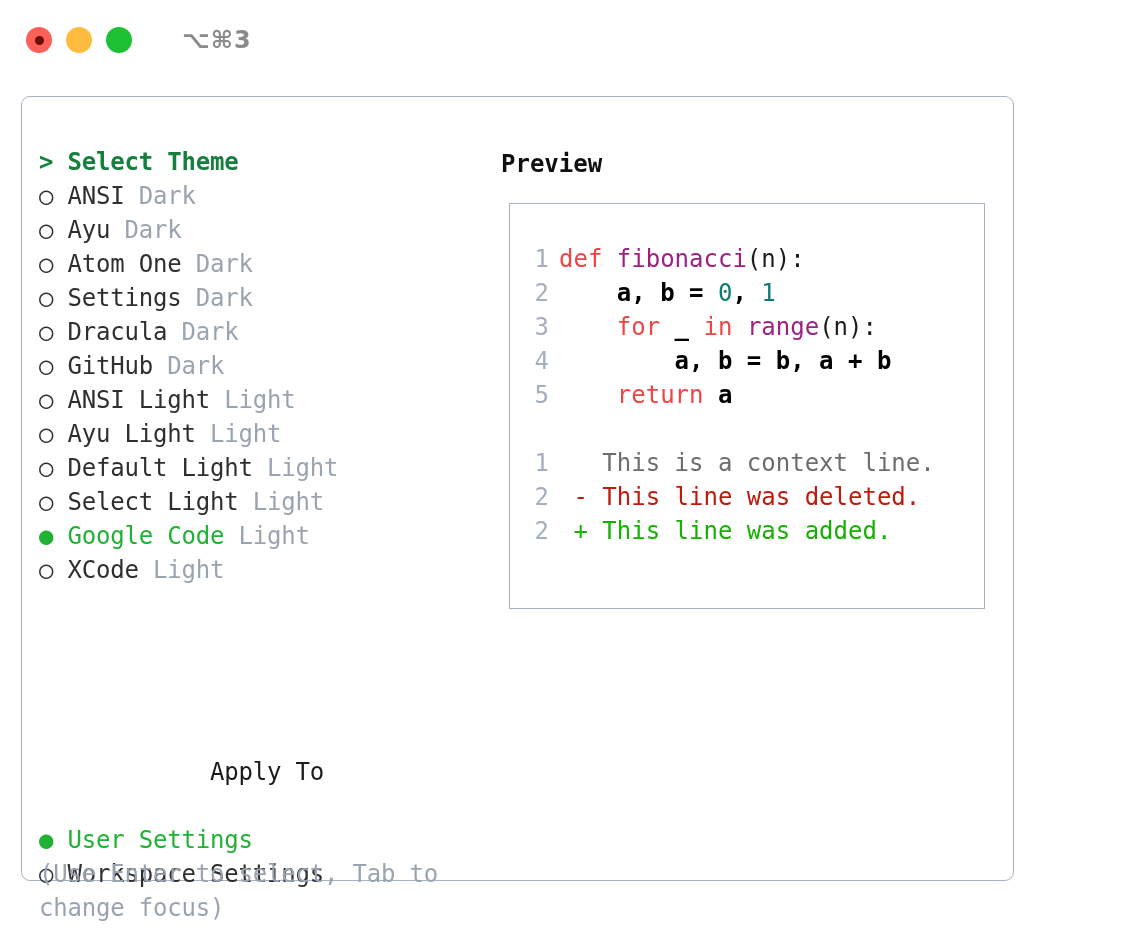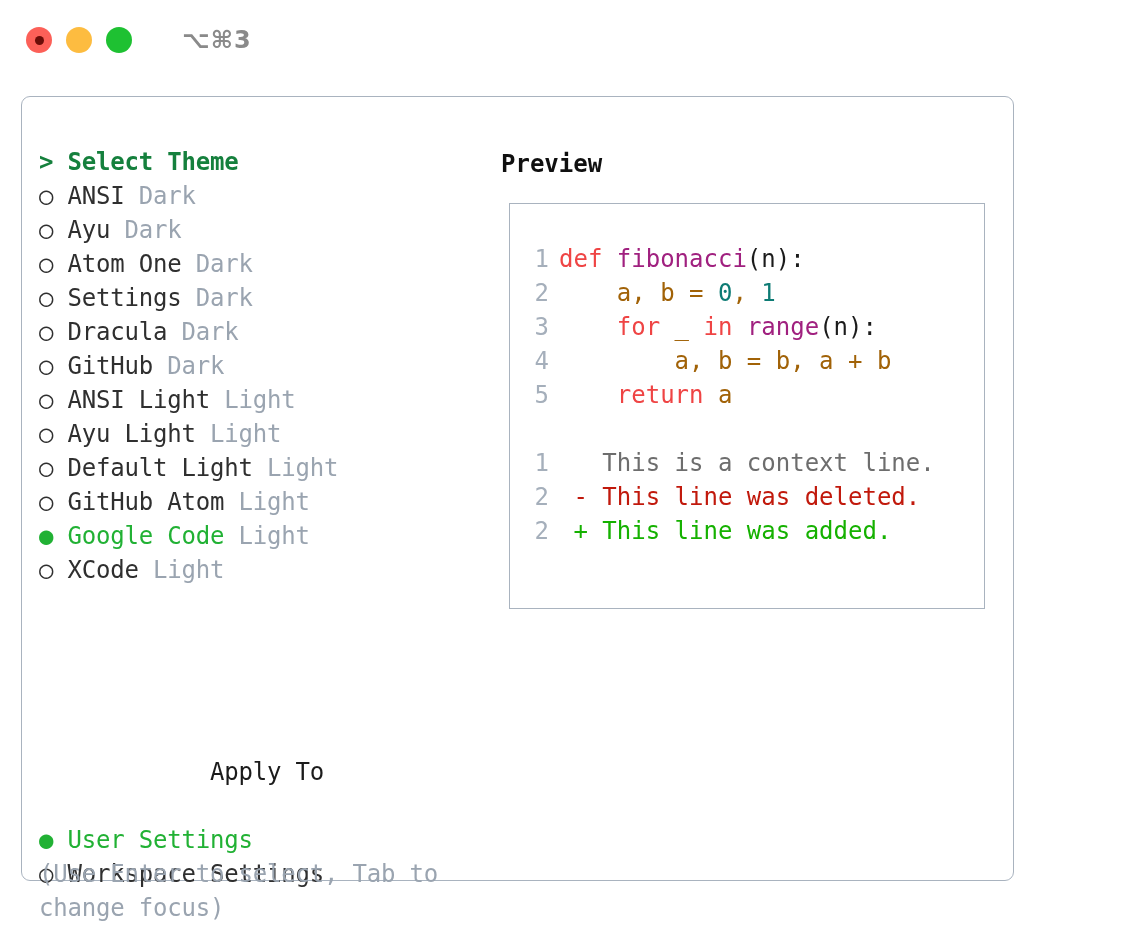--- a/index.html
+++ b/index.html
@@ -178,21 +178,21 @@
     width: 22px;
     text-align: right;
     color: #a5afbb;
     margin-right: 10px;
   }
   .blank-line { display: block; height: 34px; }
 
   .tok-kw   { color: #ef4444; }
   .tok-fn   { color: #a0207f; }
   .tok-num  { color: #0d7b74; }
-  .tok-plain{ color: #a16207; }
+  .tok-plain{ color: #000000; font-weight: bold; }
   .tok-punct{ color: #1b1b1b; }
 
   .diff-ctx { color: #6d6d6d; }
   .diff-del { color: #c1190c; }
   .diff-add { color: #15b100; text-align: right; }
 </style>
 </head>
 <body>
 
 <div id="window">
@@ -212,21 +212,21 @@
         <div id="theme-list">
             <div class="rowfont theme-row"><span class="bullet">○</span><span> </span><span class="row-label">ANSI</span><span> </span><span class="row-kind">Dark</span></div>
             <div class="rowfont theme-row"><span class="bullet">○</span><span> </span><span class="row-label">Ayu</span><span> </span><span class="row-kind">Dark</span></div>
             <div class="rowfont theme-row"><span class="bullet">○</span><span> </span><span class="row-label">Atom One</span><span> </span><span class="row-kind">Dark</span></div>
             <div class="rowfont theme-row"><span class="bullet">○</span><span> </span><span class="row-label">Settings</span><span> </span><span class="row-kind">Dark</span></div>
             <div class="rowfont theme-row"><span class="bullet">○</span><span> </span><span class="row-label">Dracula</span><span> </span><span class="row-kind">Dark</span></div>
             <div class="rowfont theme-row"><span class="bullet">○</span><span> </span><span class="row-label">GitHub</span><span> </span><span class="row-kind">Dark</span></div>
             <div class="rowfont theme-row"><span class="bullet">○</span><span> </span><span class="row-label">ANSI Light</span><span> </span><span class="row-kind">Light</span></div>
             <div class="rowfont theme-row"><span class="bullet">○</span><span> </span><span class="row-label">Ayu Light</span><span> </span><span class="row-kind">Light</span></div>
             <div class="rowfont theme-row"><span class="bullet">○</span><span> </span><span class="row-label">Default Light</span><span> </span><span class="row-kind">Light</span></div>
-            <div class="rowfont theme-row"><span class="bullet">○</span><span> </span><span class="row-label">GitHub Atom</span><span> </span><span class="row-kind">Light</span></div>
+            <div class="rowfont theme-row"><span class="bullet">○</span><span> </span><span class="row-label">Select Light</span><span> </span><span class="row-kind">Light</span></div>
             <div class="rowfont theme-row selected"><span class="bullet">●</span><span> </span><span class="row-label">Google Code</span><span> </span><span class="row-kind">Light</span></div>
             <div class="rowfont theme-row"><span class="bullet">○</span><span> </span><span class="row-label">XCode</span><span> </span><span class="row-kind">Light</span></div>
           </div>
       </div>
 
       <div id="applyto-block">
         <div id="apply-to-header" class="rowfont">
           <span>&nbsp;&nbsp;</span><span>Apply To</span>
         </div>
         <div id="apply-list">

